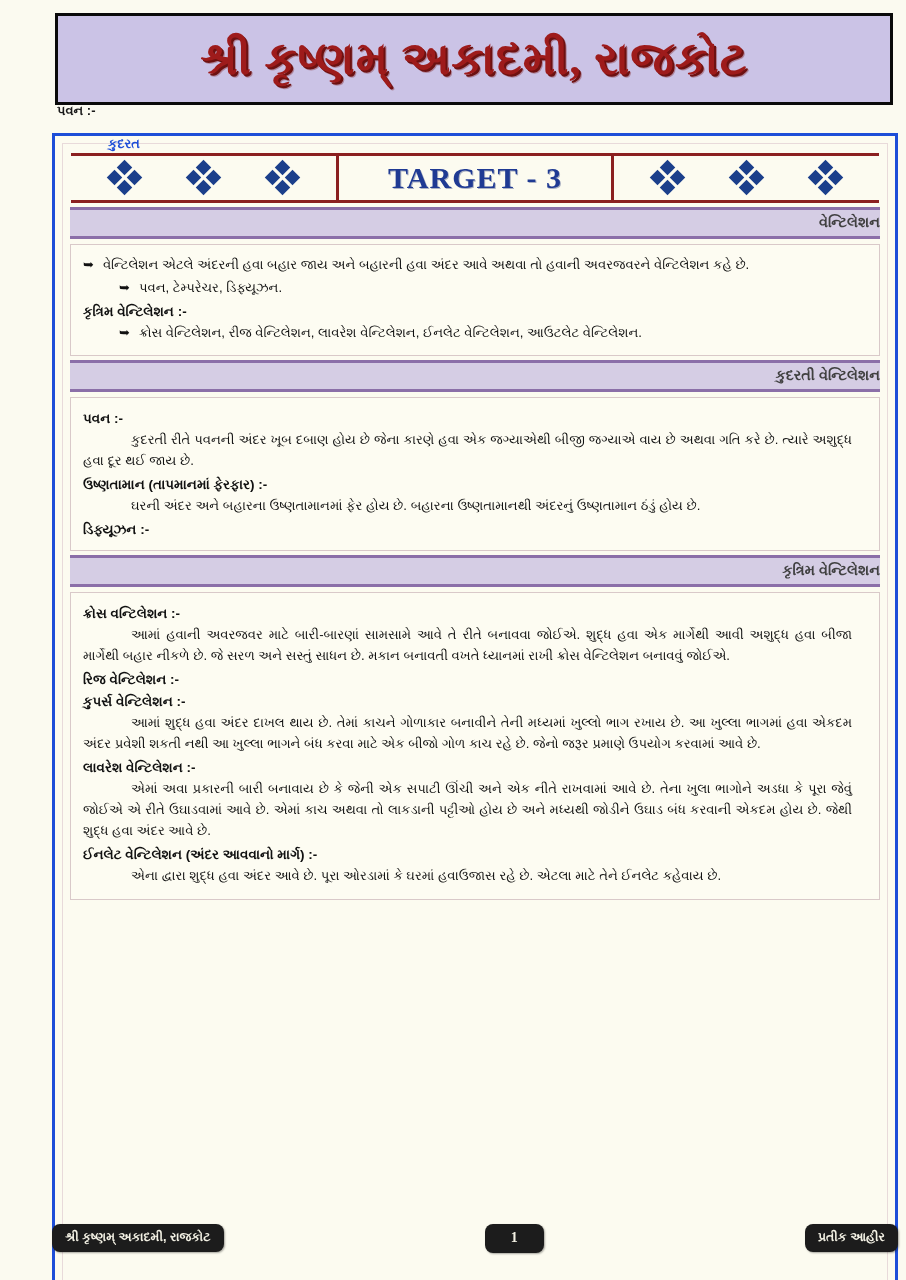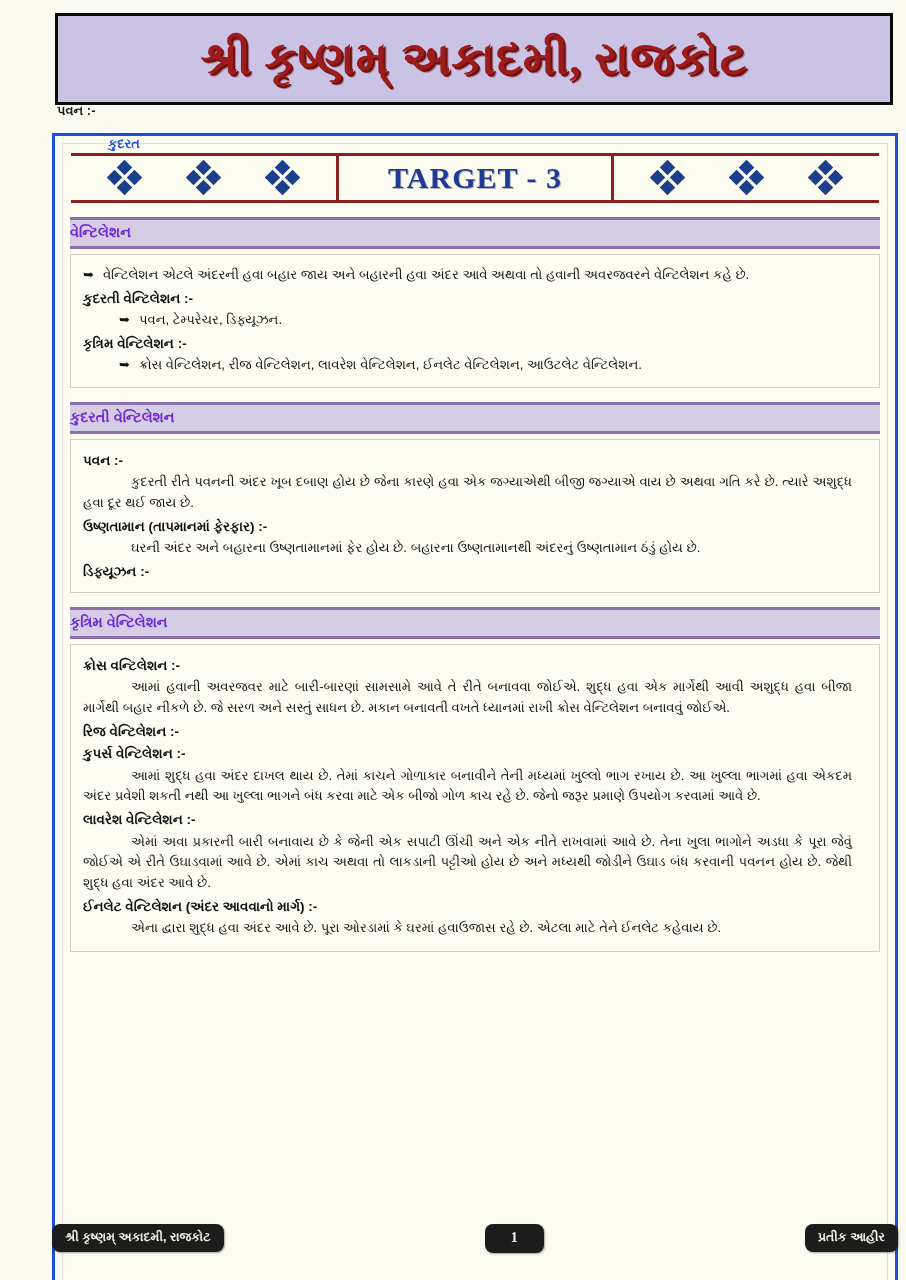--- a/index.html
+++ b/index.html
@@ -129,29 +129,29 @@
     transform: rotate(45deg);
     display: block;
   }
   .dia-cluster i:nth-child(1) { left: 11px; top: 1px; }
   .dia-cluster i:nth-child(2) { left: 1px; top: 11px; }
   .dia-cluster i:nth-child(3) { left: 21px; top: 11px; }
   .dia-cluster i:nth-child(4) { left: 11px; top: 21px; }
 
   
   .sec-head {
-    margin: 14px 7px 0 7px;
+    margin: 4px 7px 0 7px;
     background: #d5cde4;
     border-top: 3px solid #8b6fa8;
     border-bottom: 3px solid #8b6fa8;
-    text-align: left;
+    text-align: right;
     padding: 4px 0 5px 0;
     font-size: 14.5px;
     font-weight: bold;
-    color: #6d28d9;
+    color: #404040;
   }
 
   
   .content-box {
     margin: 5px 7px 0 7px;
     border: 1px solid #d9c9c9;
     background: #fdfcf2;
     padding: 8px 12px 9px 12px;
     box-sizing: border-box;
   }
@@ -274,21 +274,20 @@
           </span>
       </div>
     </div>
 
     <div class="sec-head">વેન્ટિલેશન</div>
     <div class="content-box">
       <div class="bullet-row">
         <span class="bullet-mark">➥</span>
         <span class="bullet-text">વેન્ટિલેશન એટલે અંદરની હવા બહાર જાય અને બહારની હવા અંદર આવે અથવા તો હવાની અવરજવરને વેન્ટિલેશન કહે છે.</span>
       </div>
-      <div class="sub-head">કુદરતી વેન્ટિલેશન :-</div>
       <div class="bullet-row indent">
         <span class="bullet-mark">➥</span>
         <span class="bullet-text">પવન, ટેમ્પરેચર, ડિફ્યૂઝન.</span>
       </div>
       <div class="sub-head">કૃત્રિમ વેન્ટિલેશન :-</div>
       <div class="bullet-row indent">
         <span class="bullet-mark">➥</span>
         <span class="bullet-text">ક્રોસ વેન્ટિલેશન, રીજ વેન્ટિલેશન, લાવરેશ વેન્ટિલેશન, ઈનલેટ વેન્ટિલેશન, આઉટલેટ વેન્ટિલેશન.</span>
       </div>
     </div>
@@ -303,21 +302,21 @@
     </div>
 
     <div class="sec-head">કૃત્રિમ વેન્ટિલેશન</div>
     <div class="content-box">
       <div class="sub-head">ક્રોસ વન્ટિલેશન :-</div>
       <div class="para">આમાં હવાની અવરજવર માટે બારી-બારણાં સામસામે આવે તે રીતે બનાવવા જોઈએ. શુદ્ધ હવા એક માર્ગેથી આવી અશુદ્ધ હવા બીજા માર્ગેથી બહાર નીકળે છે. જે સરળ અને સસ્તું સાધન છે. મકાન બનાવતી વખતે ધ્યાનમાં રાખી ક્રોસ વેન્ટિલેશન બનાવવું જોઈએ.</div>
       <div class="sub-head">રિજ વેન્ટિલેશન :-</div>
       <div class="sub-head">કુપર્સ વેન્ટિલેશન :-</div>
       <div class="para">આમાં શુદ્ધ હવા અંદર દાખલ થાય છે. તેમાં કાચને ગોળાકાર બનાવીને તેની મધ્યમાં ખુલ્લો ભાગ રખાય છે. આ ખુલ્લા ભાગમાં હવા એકદમ અંદર પ્રવેશી શકતી નથી આ ખુલ્લા ભાગને બંધ કરવા માટે એક બીજો ગોળ કાચ રહે છે. જેનો જરૂર પ્રમાણે ઉપયોગ કરવામાં આવે છે.</div>
       <div class="sub-head">લાવરેશ વેન્ટિલેશન :-</div>
-      <div class="para">એમાં અવા પ્રકારની બારી બનાવાય છે કે જેની એક સપાટી ઊંચી અને એક નીતે રાખવામાં આવે છે. તેના ખુલા ભાગોને અડધા કે પૂરા જેવું જોઈએ એ રીતે ઉઘાડવામાં આવે છે. એમાં કાચ અથવા તો લાકડાની પટ્ટીઓ હોય છે અને મધ્યથી જોડીને ઉઘાડ બંધ કરવાની પવનન હોય છે. જેથી શુદ્ધ હવા અંદર આવે છે.</div>
+      <div class="para">એમાં અવા પ્રકારની બારી બનાવાય છે કે જેની એક સપાટી ઊંચી અને એક નીતે રાખવામાં આવે છે. તેના ખુલા ભાગોને અડધા કે પૂરા જેવું જોઈએ એ રીતે ઉઘાડવામાં આવે છે. એમાં કાચ અથવા તો લાકડાની પટ્ટીઓ હોય છે અને મધ્યથી જોડીને ઉઘાડ બંધ કરવાની એકદમ હોય છે. જેથી શુદ્ધ હવા અંદર આવે છે.</div>
       <div class="sub-head">ઈનલેટ વેન્ટિલેશન (અંદર આવવાનો માર્ગ) :-</div>
       <div class="para">એના દ્વારા શુદ્ધ હવા અંદર આવે છે. પૂરા ઓરડામાં કે ઘરમાં હવાઉજાસ રહે છે. એટલા માટે તેને ઈનલેટ કહેવાય છે.</div>
     </div>
 
   </div>
 </div>
 
 <div class="footer">
   <span class="pill">શ્રી કૃષ્ણમ્ અકાદમી, રાજકોટ</span>
   <span class="pill page-num">1</span>

